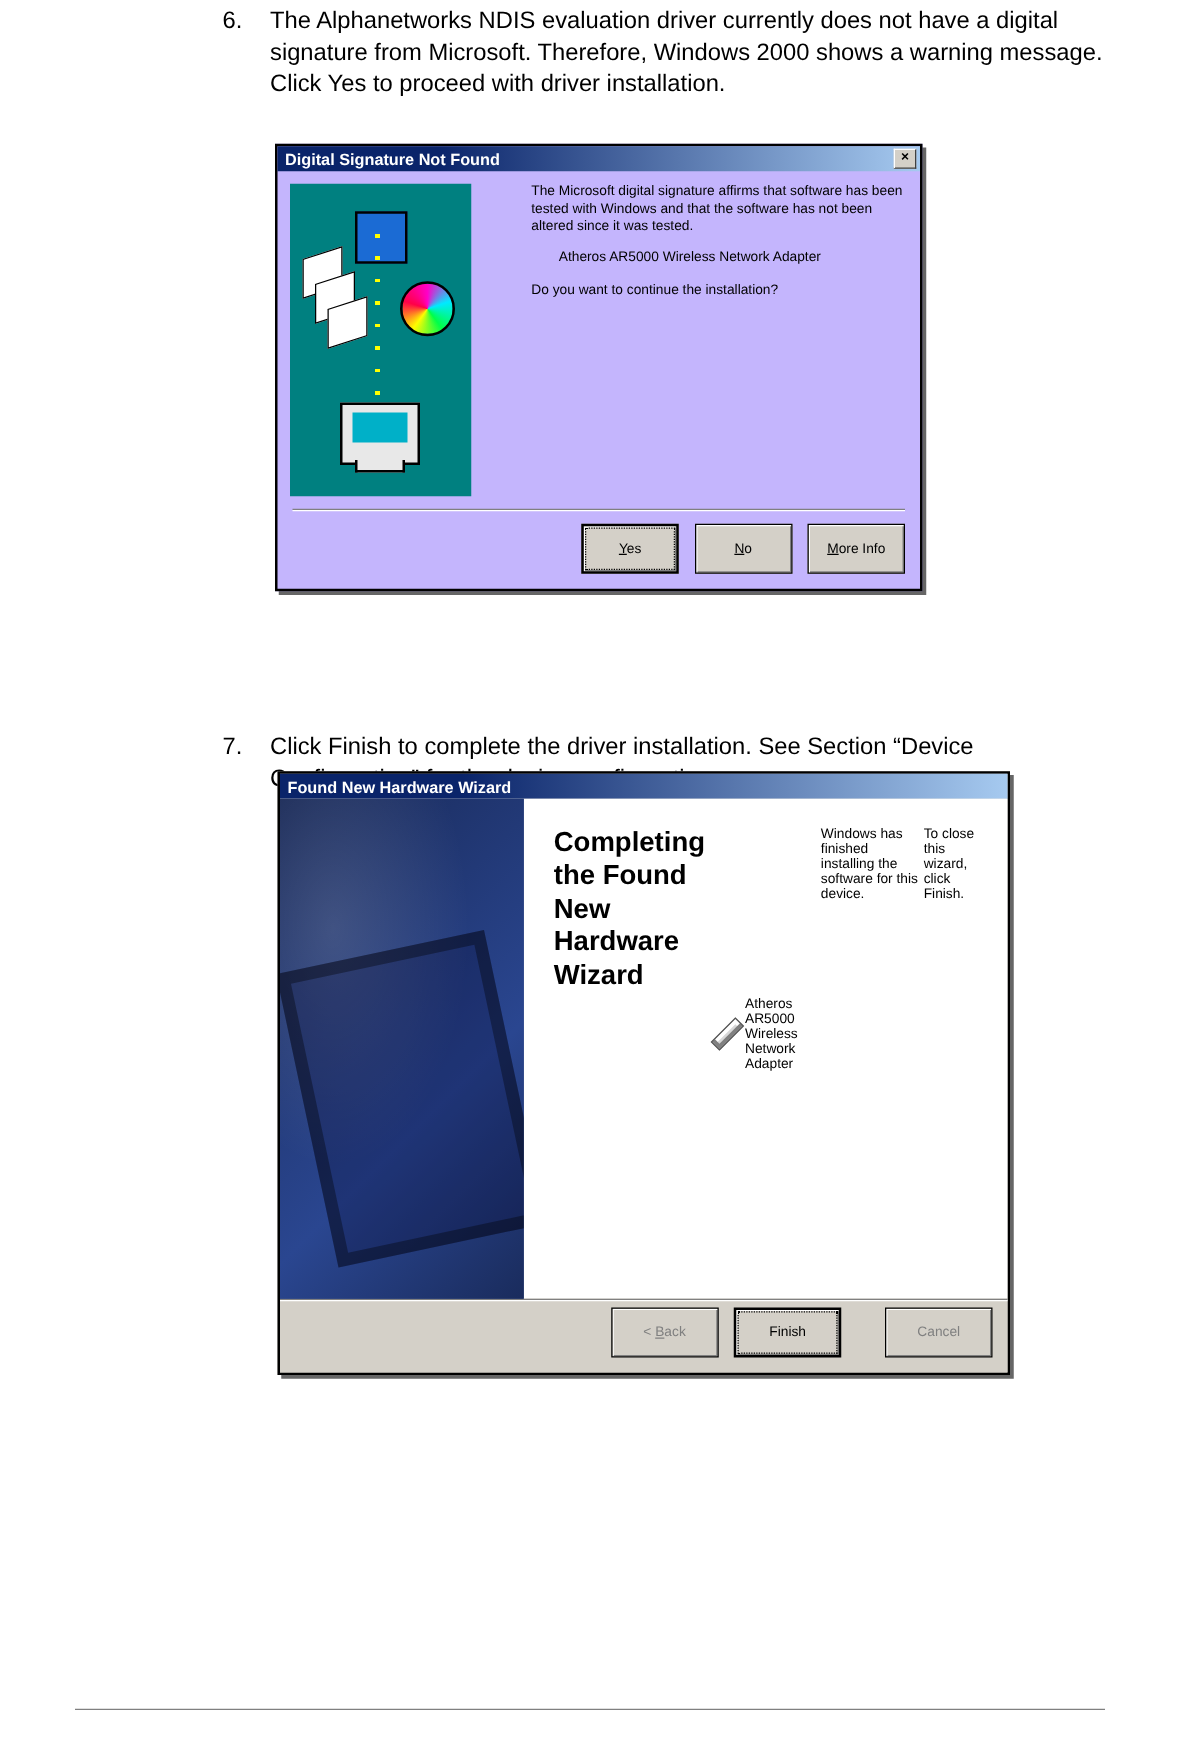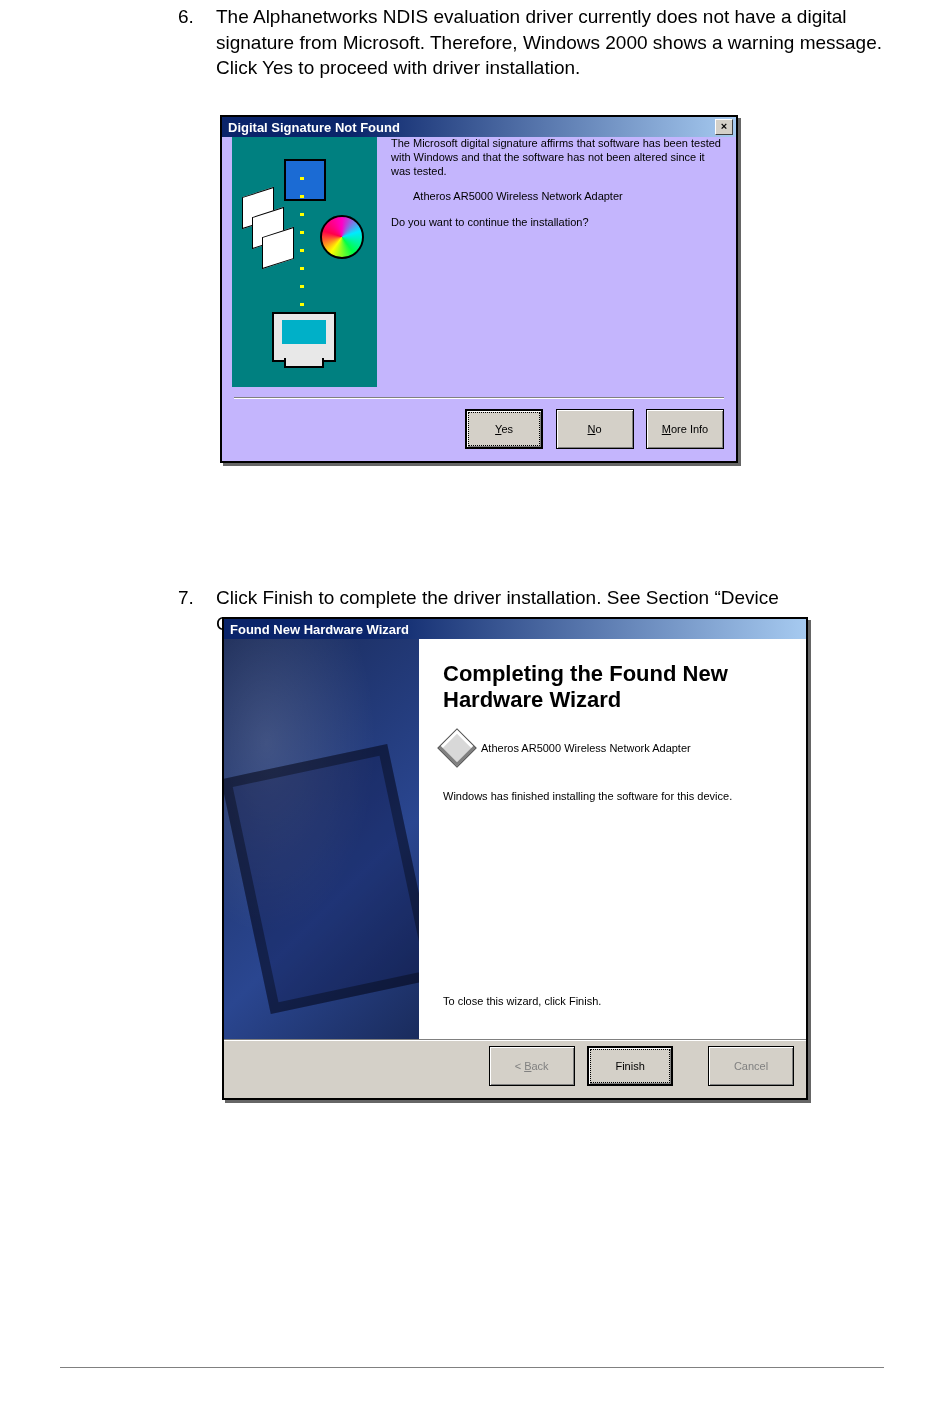--- a/index.html
+++ b/index.html
@@ -45,24 +45,25 @@
     width: 16px; height: 14px;
     background: #d4d0c8;
     border: 1px solid #fff;
     border-right-color:#404040; border-bottom-color:#404040;
     font-family: Arial; font-size: 11px; font-weight: bold;
     line-height: 12px; text-align: center; color:#000;
     margin-left:2px;
   }
   .dlg1-body {
     display: flex;
-    padding: 0 12px 10px 10px;
+    padding: 10px 12px 10px 10px;
     font-family: "Tahoma","MS Sans Serif",Arial,sans-serif;
     font-size: 11px;
     color: #000;
+    gap: 34px;
   }
   .dlg1-side {
     width: 145px;
     height: 250px;
     background: #008080;
     margin-right: 14px;
     position: relative;
     flex: 0 0 145px;
     overflow: hidden;
   }
@@ -143,21 +144,21 @@
     content:"";
     position:absolute;
     left:20px; top:120px; width:150px; height:220px;
     border:10px solid rgba(0,0,0,.35);
     transform: rotate(-12deg);
     background: rgba(0,0,40,.25);
   }
 
   .wizmain { flex:1; padding: 22px 22px 18px 24px;
     font-family: "Tahoma","MS Sans Serif",Arial,sans-serif;
-    font-size: 11px; color:#000; display:flex; flex-direction:column; }
+    font-size: 11px; color:#000; display:flex; }
   .wizmain h2 {
     font-family: Arial, sans-serif;
     font-weight: bold;
     font-size: 22px;
     margin: 0 0 20px 0;
     line-height: 1.2;
   }
   .deviceline { display:flex; align-items:center; gap:10px; margin-bottom:28px;}
   .deviceline .dicon{
     width:26px;height:26px;transform:rotate(45deg);

